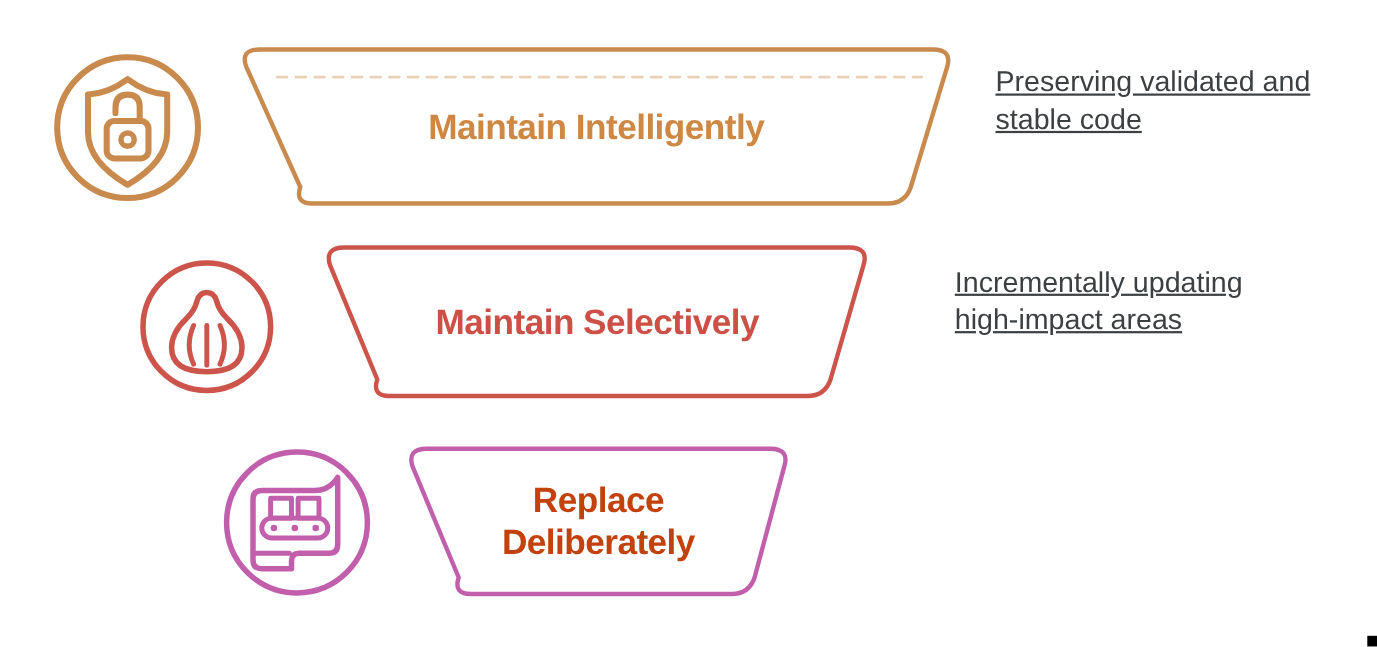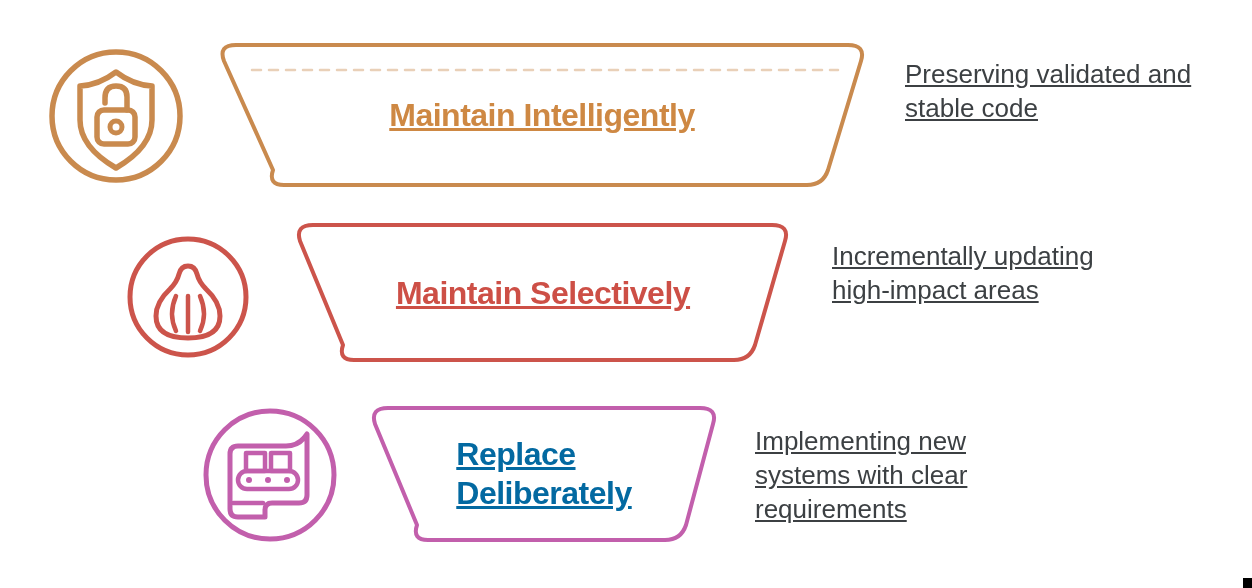--- a/index.html
+++ b/index.html
@@ -13,34 +13,34 @@
   .abs{position:absolute;}
   .icon-wrap svg{display:block;width:100%;height:100%;}
   .banner{display:flex;align-items:center;justify-content:center;}
   .banner > svg{position:absolute;left:0;top:0;width:100%;height:100%;}
   .banner-title{
     position:relative;
     font-weight:bold;
     font-size:32px;
     line-height:39px;
     letter-spacing:-0.5px;
+    text-align:center;
     white-space:pre-line;
-    text-decoration:underline;
   }
   .desc{
     font-size:26px;
     line-height:34px;
     color:#3C4043;
     white-space:pre-line;
     text-decoration:underline;
   }
   
   .c-orange{color:#C98A4E;} .t-orange{color:#CE8843;}
   .c-red{color:#CC544B;}    .t-red{color:#CD4F46;}
-  .c-pink{color:#C25FAC;}   .t-pink{color:#0369a1;}
+  .c-pink{color:#C25FAC;}   .t-pink{color:#c2410c;}
   .corner-marker{
     position:absolute;right:0;bottom:0;width:9px;height:10px;background:#000;
   }
   svg{overflow:visible;}
 </style>
 </head>
 <body>
 
 <div class="canvas">
 
@@ -75,21 +75,21 @@
     </svg>
   </div>
 
   <div class="abs banner c-red" style="left:289px;top:219px;width:508px;height:148px">
     <svg viewBox="0 0 508 148" fill="none" stroke="currentColor" stroke-width="4" stroke-linecap="round" stroke-linejoin="round">
       <path d="M 24 6 L 483 6 Q 501 6 496 22 L 466 126 Q 461 141 445 141 L 65 141 Q 49 141 54 126 L 11 22 Q 6 6 24 6 Z"></path>
     </svg>
     <div class="banner-title t-red">Maintain Selectively</div>
   </div>
 
-  <div class="abs desc" style="left:832px;top:239px">Incrementally updating
+  <div class="abs desc" style="left:868px;top:239px">Incrementally updating
 high-impact areas</div>
 
   <div class="abs icon-wrap c-pink" style="left:200px;top:405px;width:140px;height:140px">
     <svg viewBox="0 0 140 140" fill="none" stroke="currentColor" stroke-width="5" stroke-linecap="round" stroke-linejoin="round">
       <circle cx="70" cy="70" r="64"></circle>
       <path d="M 65 112 L 38 112 Q 30 112 30 104 L 30 49 Q 30 41 38 41 L 86 41 Q 97 41 104 33 L 107 29 L 107 90 Q 107 98 99 98 L 72 98 Q 65 98 65 105 Z"></path>
       <path d="M 63 98 L 33 98" stroke-width="4.5"></path>
       <rect x="38" y="66" width="60" height="18" rx="9" stroke-width="4.5"></rect>
       <circle cx="49" cy="75" r="3" fill="currentColor" stroke="none"></circle>
       <circle cx="68" cy="75" r="3" fill="currentColor" stroke="none"></circle>
@@ -100,19 +100,16 @@
   </div>
 
   <div class="abs banner c-pink" style="left:364px;top:402px;width:360px;height:144px">
     <svg viewBox="0 0 360 144" fill="none" stroke="currentColor" stroke-width="4" stroke-linecap="round" stroke-linejoin="round">
       <path d="M 24 6 L 336 6 Q 354 6 349 22 L 322 123 Q 317 138 301 138 L 64 138 Q 48 138 53 123 L 11 22 Q 6 6 24 6 Z"></path>
     </svg>
     <div class="banner-title t-pink">Replace
 Deliberately</div>
   </div>
 
-  <div class="abs desc" style="left:755px;top:424px">Implementing new
-systems with clear
-requirements</div>
 
   <div class="corner-marker"></div>
 
 </div>
 
 </body></html>

